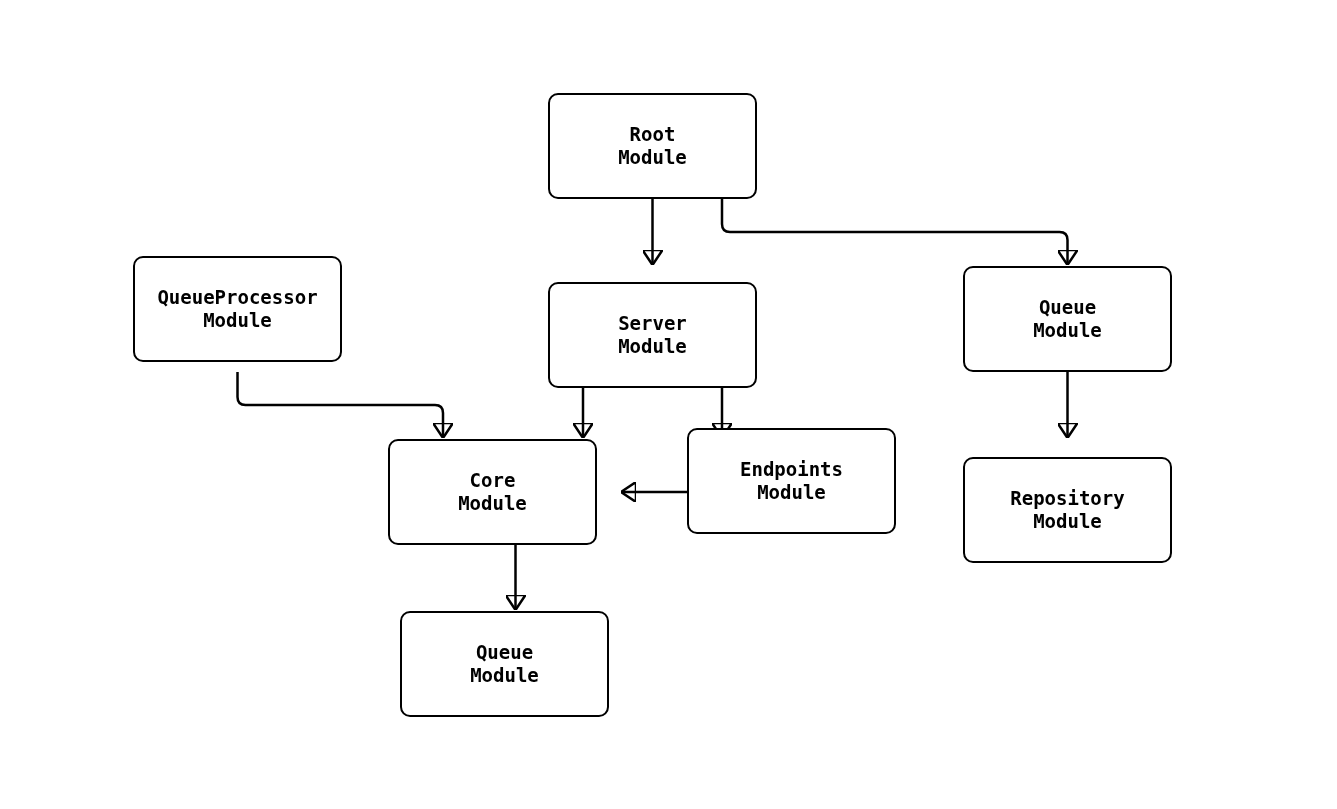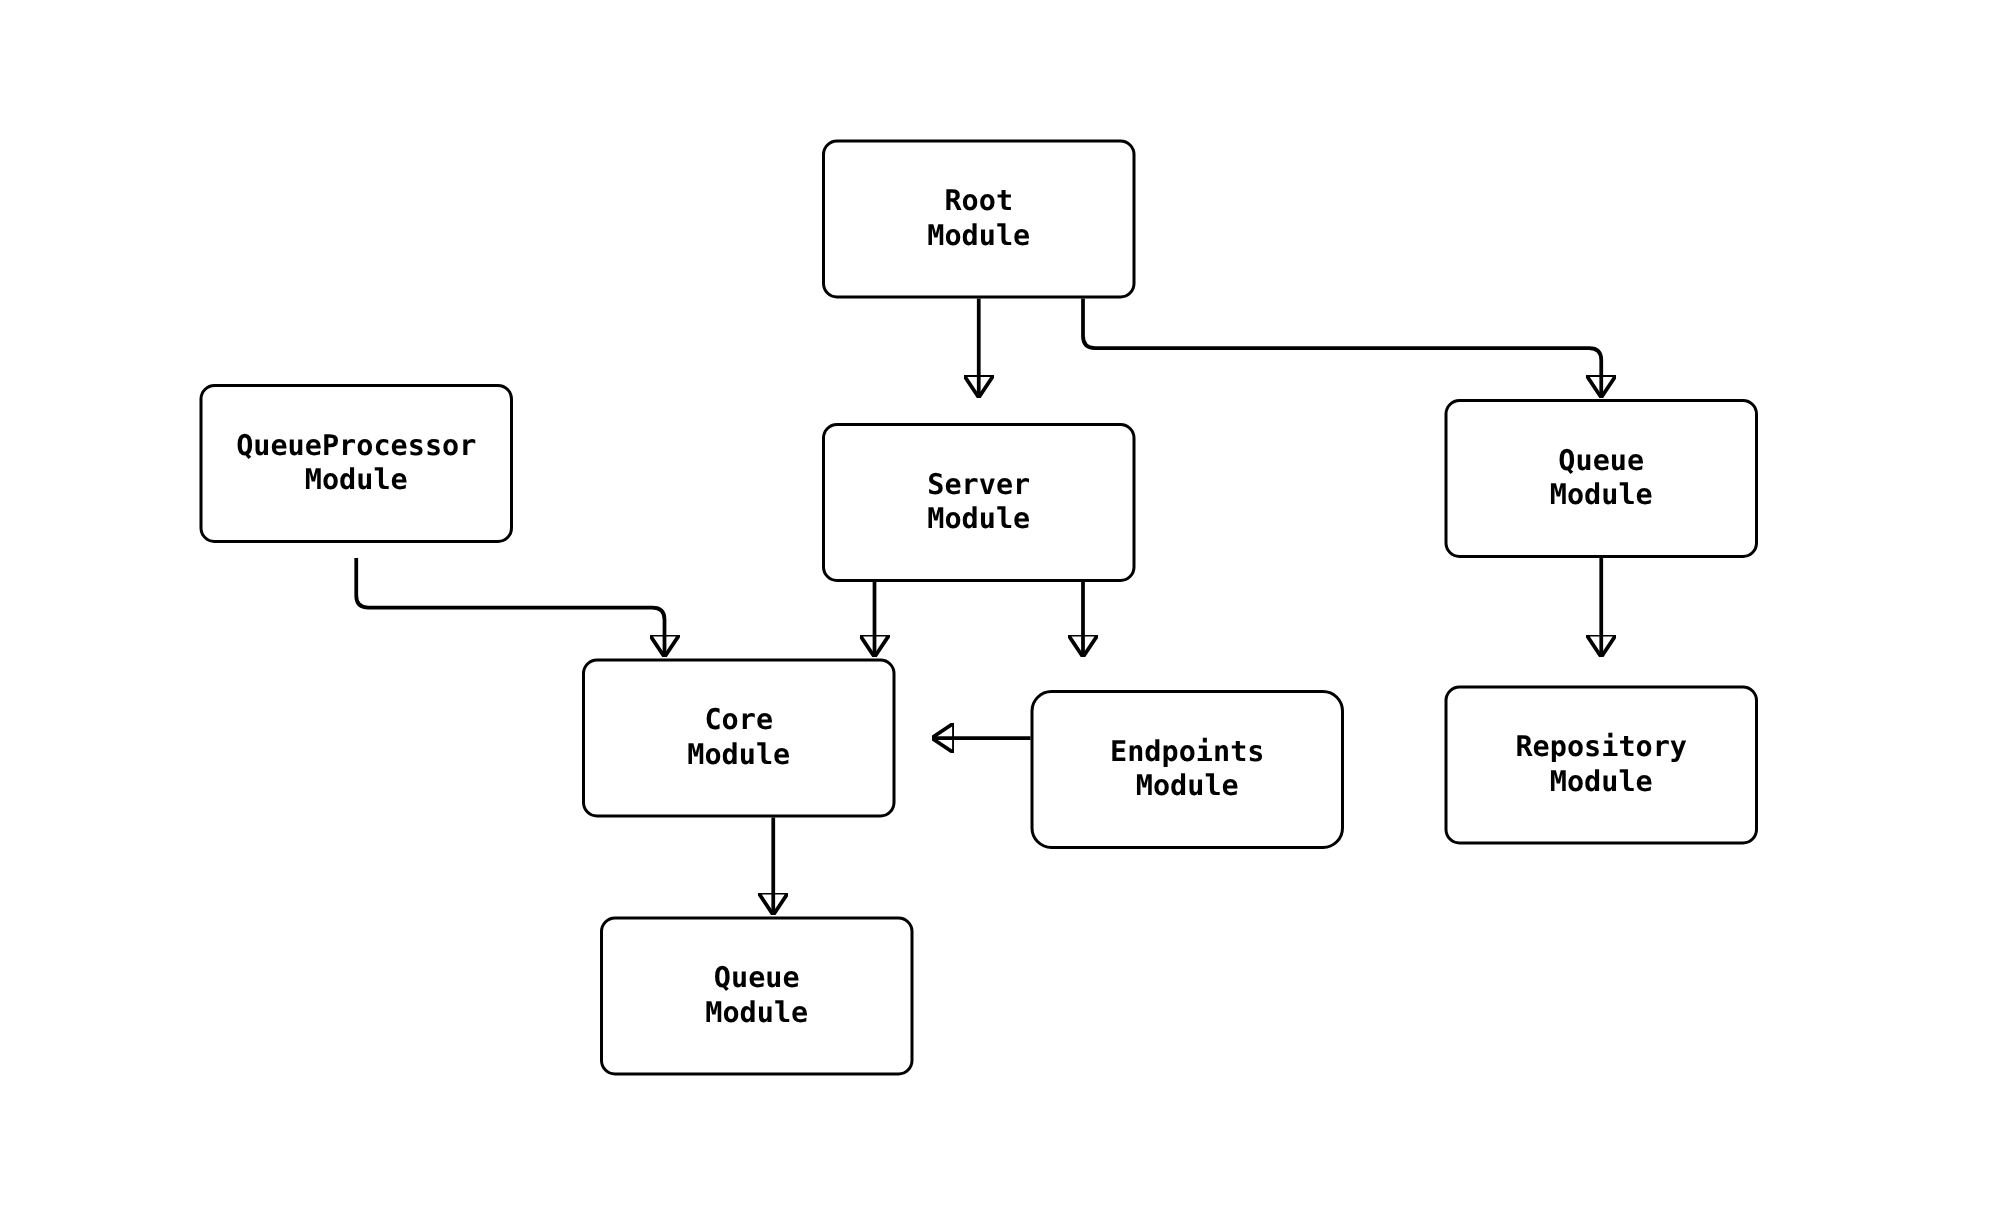--- a/index.html
+++ b/index.html
@@ -86,21 +86,21 @@
   <div class="node" style="left:963px; top:266px;">
     <span>Queue</span>
     <span>Module</span>
   </div>
 
   <div class="node" style="left:388px; top:439px;text-align:right;">
     <span>Core</span>
     <span>Module</span>
   </div>
 
-  <div class="node" style="left:687px; top:460px;border-radius:14px;">
+  <div class="node" style="left:687px; top:428px;">
     <span>Endpoints</span>
     <span>Module</span>
   </div>
 
   <div class="node" style="left:963px; top:457px;">
     <span>Repository</span>
     <span>Module</span>
   </div>
 
   <div class="node" style="left:400px; top:611px;">

